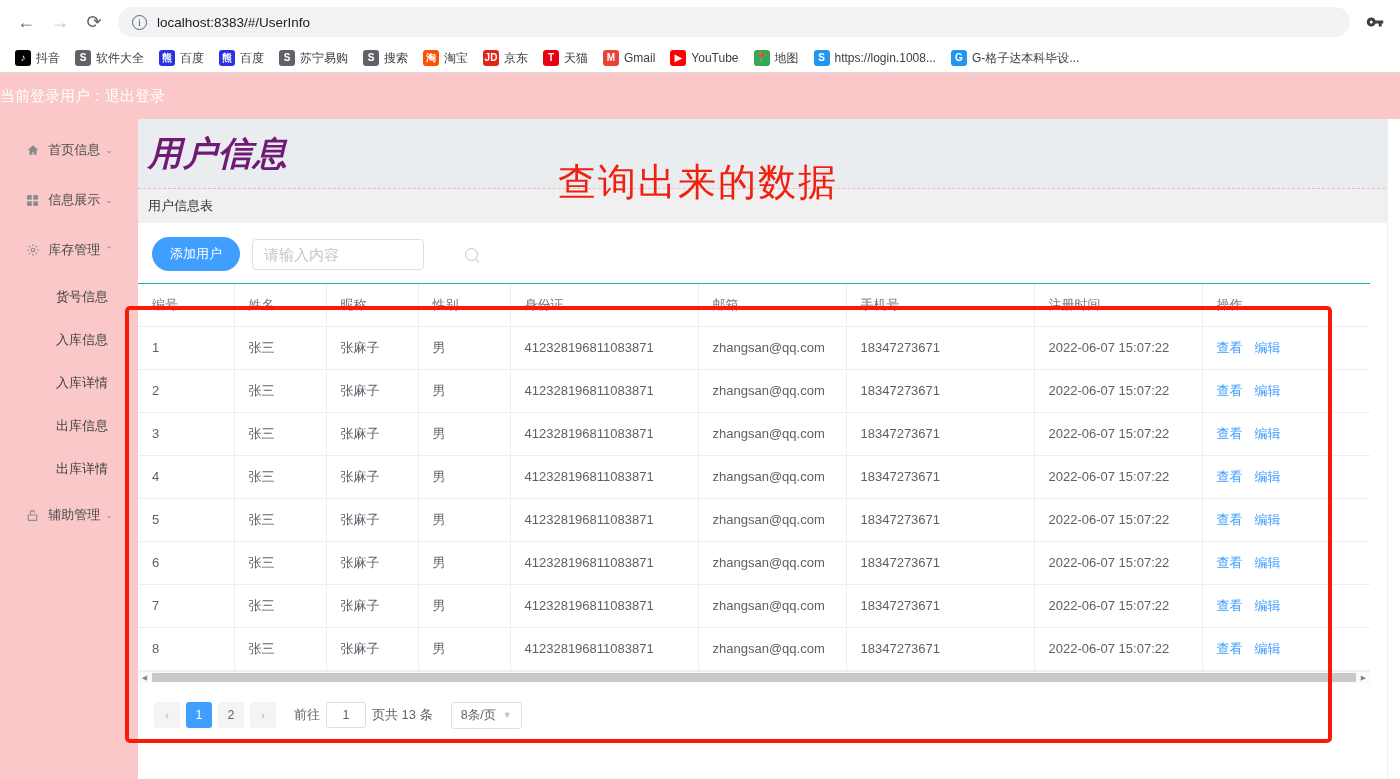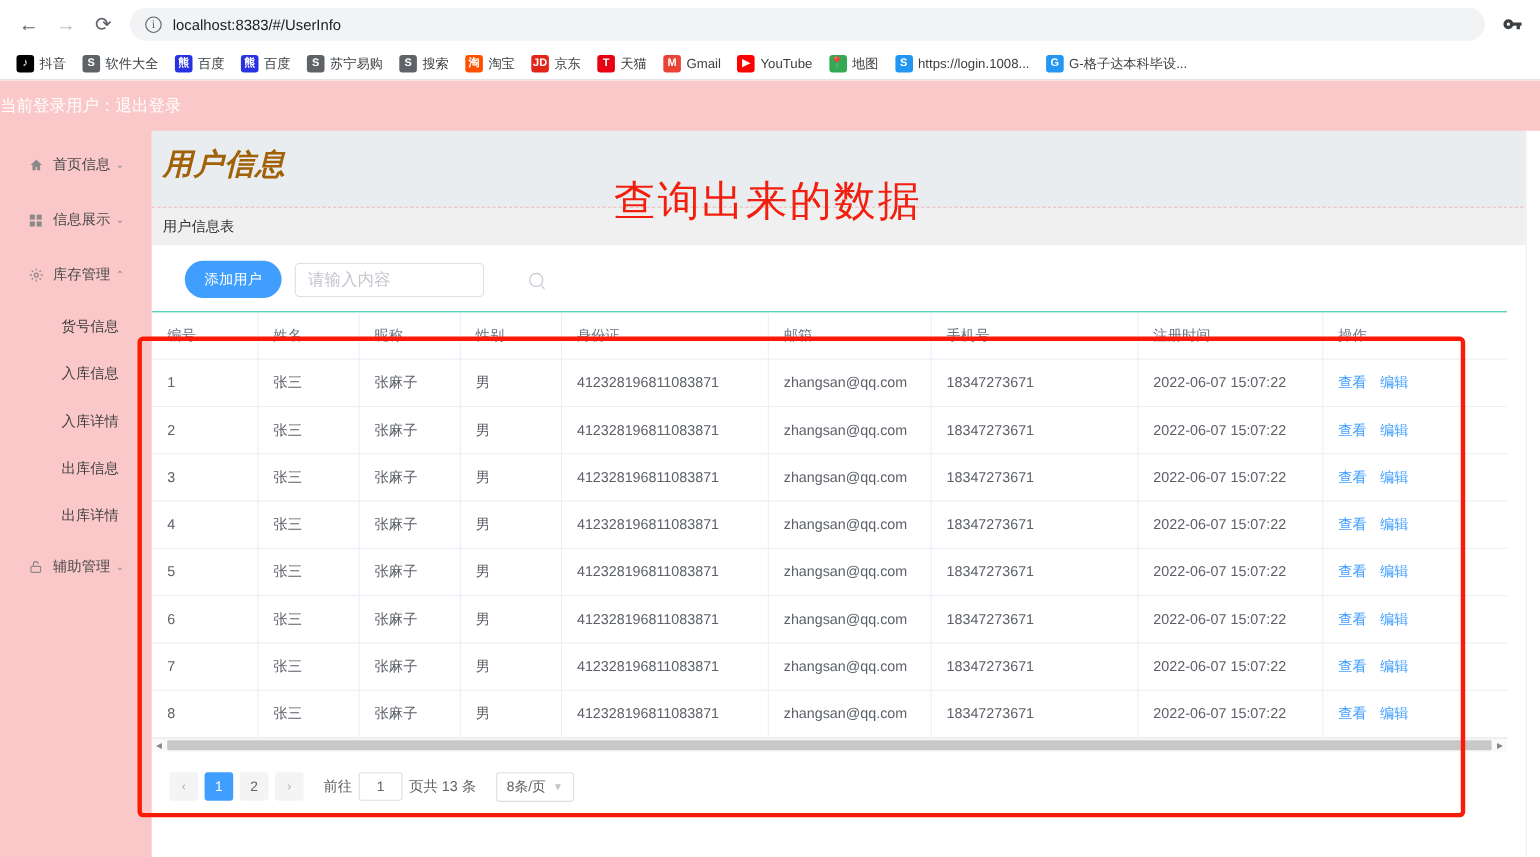--- a/index.html
+++ b/index.html
@@ -189,23 +189,23 @@
   }
   #page-banner {
     height: 70px;
     background: #e9edf0;
     position: relative;
     border-bottom: 1px dashed #f0b9b9;
   }
   #page-banner-title {
     position: absolute;
     left: 10px; top: 12px;
-    font-size: 27px;
+    font-size: 34px;
     font-style: italic;
-    color: #a16207;
+    color: #701a75;
     font-weight: 600;
     letter-spacing: 1px;
     font-family: Liberation Mono, monospace;
   }
   #annot-text {
     position: absolute;
     left: 420px; top: 38px;
     font-size: 38px;
     color: #f21f0f;
     font-weight: 500;
@@ -231,21 +231,20 @@
   #panel-body {
     background: #ffffff;
     padding: 10px 0 0 0;
     height: 584px;
   }
   #toolbar {
     display: flex;
     align-items: center;
     gap: 12px;
     padding: 4px 13px 12px 14px;
-    margin-left: 16px;
   }
   #add-user-btn {
     background: #409eff;
     color: #fff;
     border: none;
     border-radius: 18px;
     font-size: 13px;
     padding: 8px 18px;
     cursor: pointer;
     font-family: inherit;

